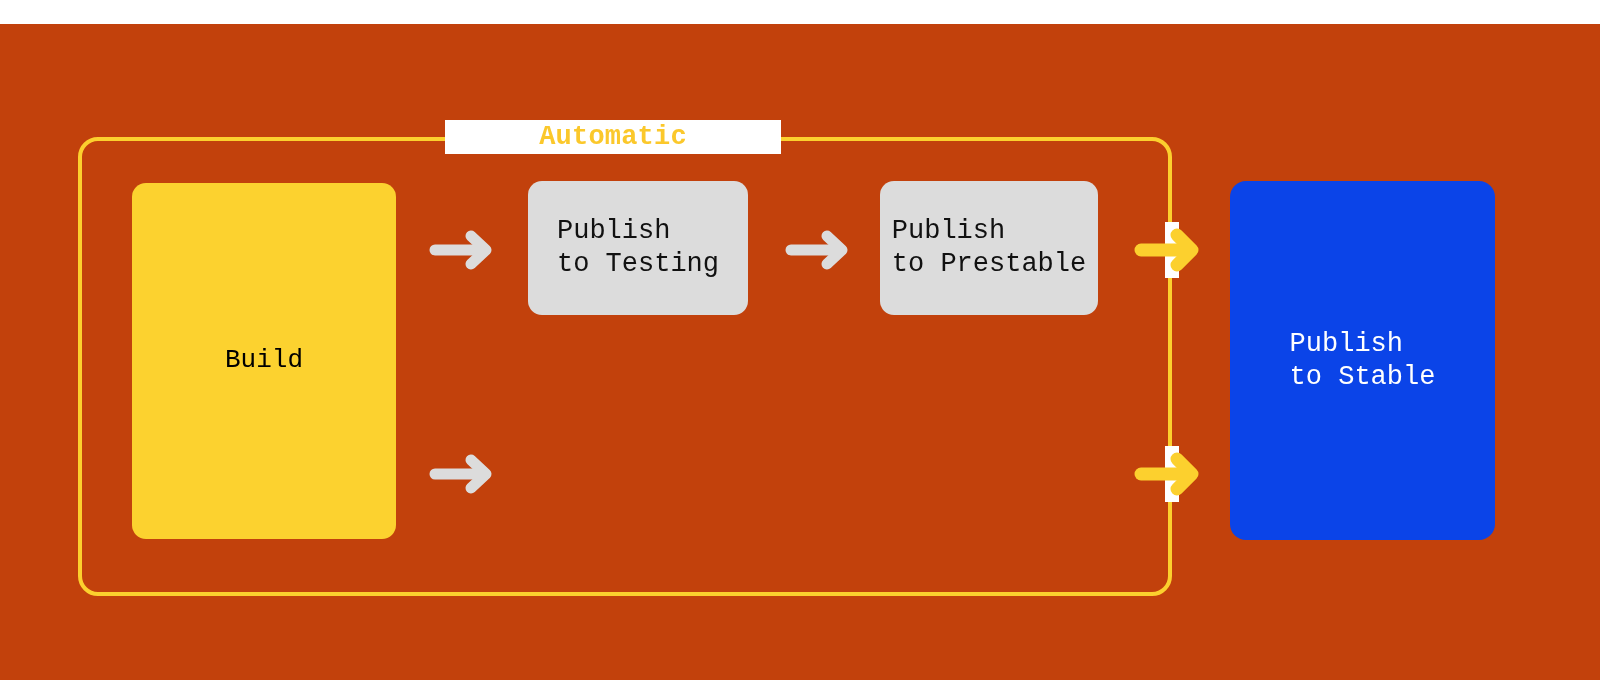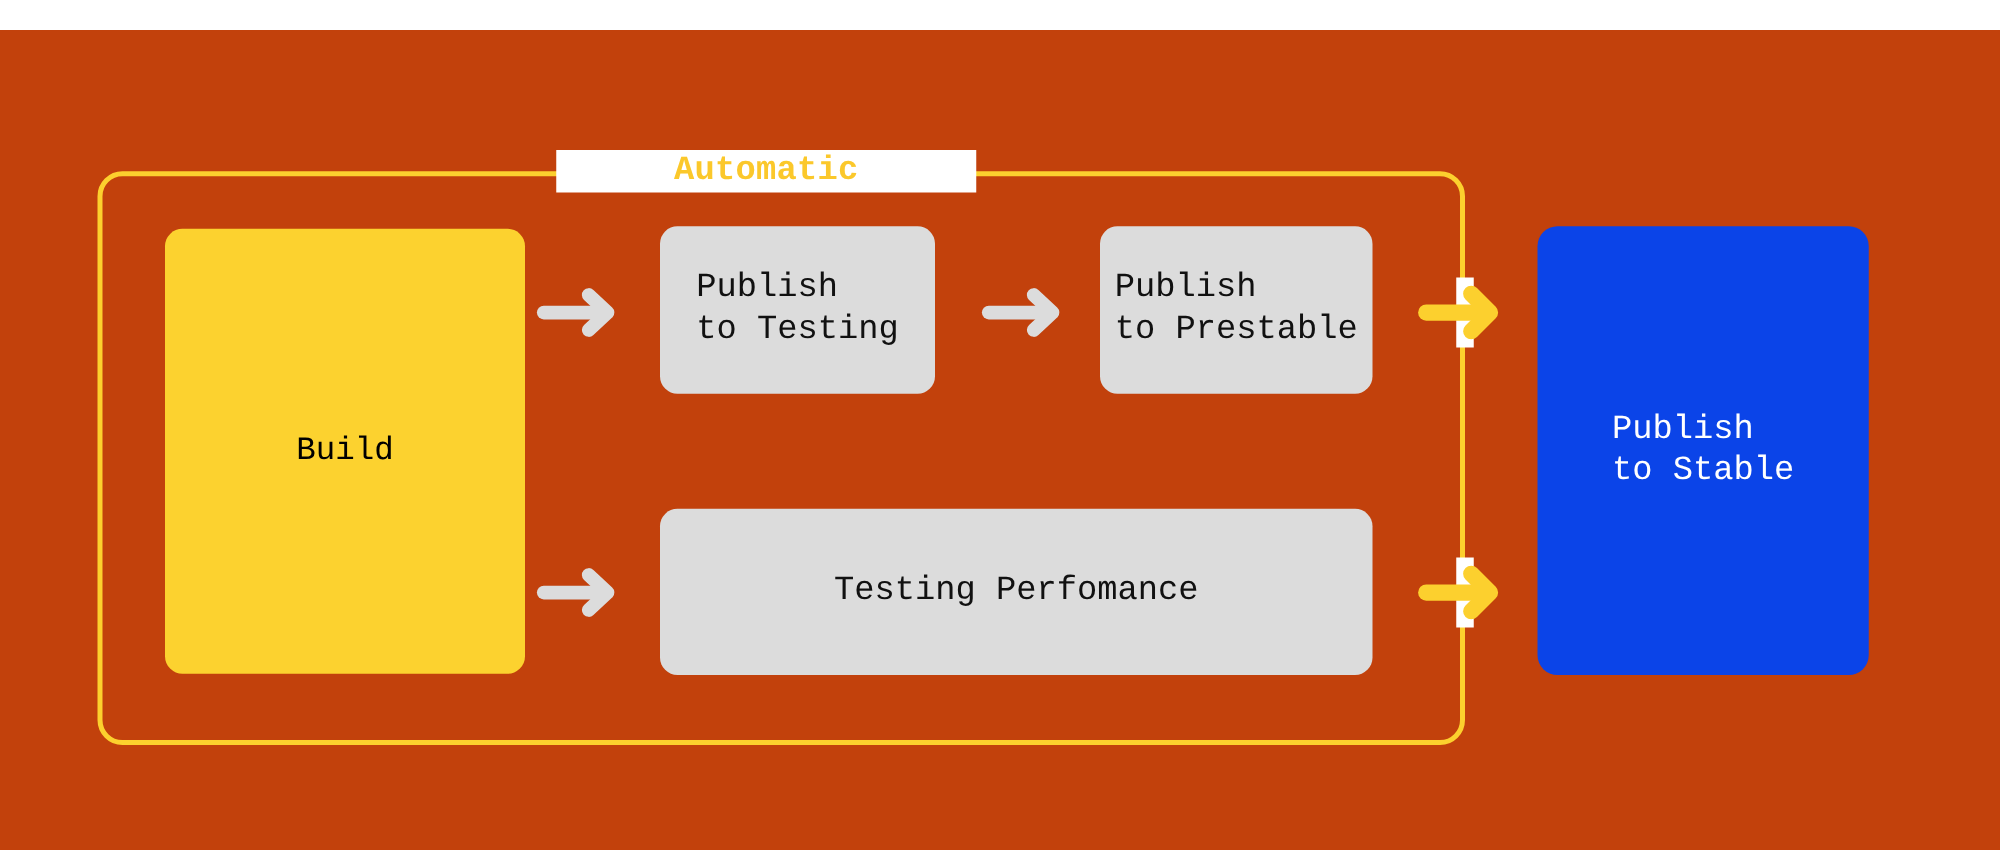--- a/index.html
+++ b/index.html
@@ -68,21 +68,21 @@
     box-sizing: border-box;
     border-radius: 14px;
     display: flex;
     align-items: center;
     justify-content: center;
     line-height: 1.22;
     white-space: pre-line;
   }
   .node-build {
     left: 132px; top: 159px;
-    width: 288px; height: 356px;
+    width: 264px; height: 356px;
     background: #FCD22F;
     color: #000000;
     font-size: 26px;
   }
   .node-testing {
     left: 528px; top: 157px;
     width: 220px; height: 134px;
     background: #DCDCDC;
     color: #111111;
     font-size: 27px;
@@ -134,21 +134,20 @@
   <div class="group-label">Automatic</div>
 
   <div class="node node-build">Build</div>
 
   <div class="node node-testing">Publish
 to Testing</div>
 
   <div class="node node-prestable">Publish
 to Prestable</div>
 
-  <div class="node node-perfomance">Testing Perfomance</div>
 
   <div class="node node-stable">Publish
 to Stable</div>
 
   <svg class="arrow arrow-gray-1" width="72" height="46" viewBox="0 0 72 46">
     <g fill="none" stroke="#DCDCDC" stroke-width="11" stroke-linecap="round" stroke-linejoin="round">
       <line x1="7" y1="23" x2="56" y2="23"></line>
       <polyline points="43,9 58,23 43,37"></polyline>
     </g>
   </svg>

